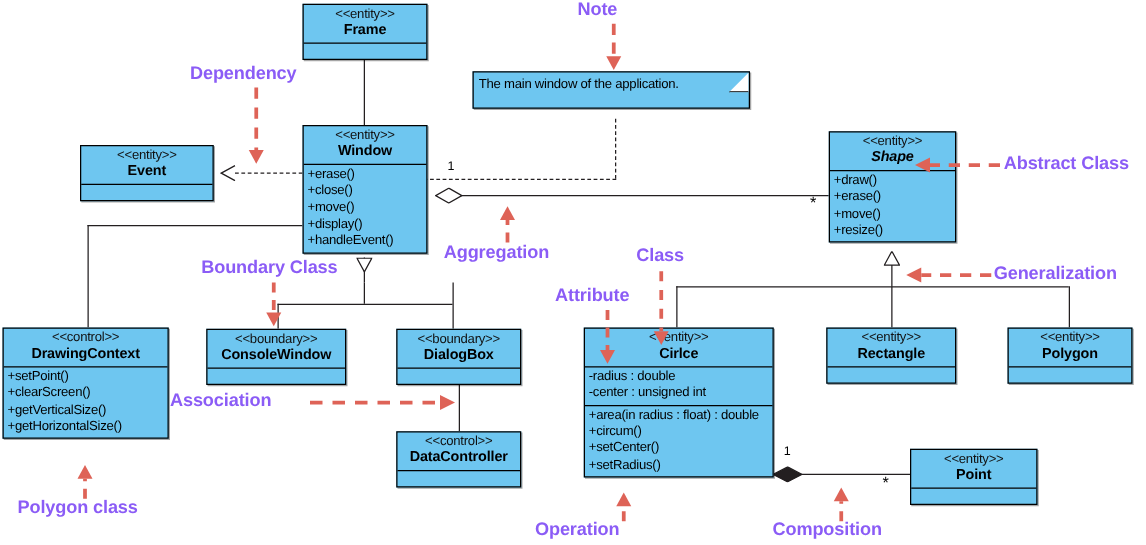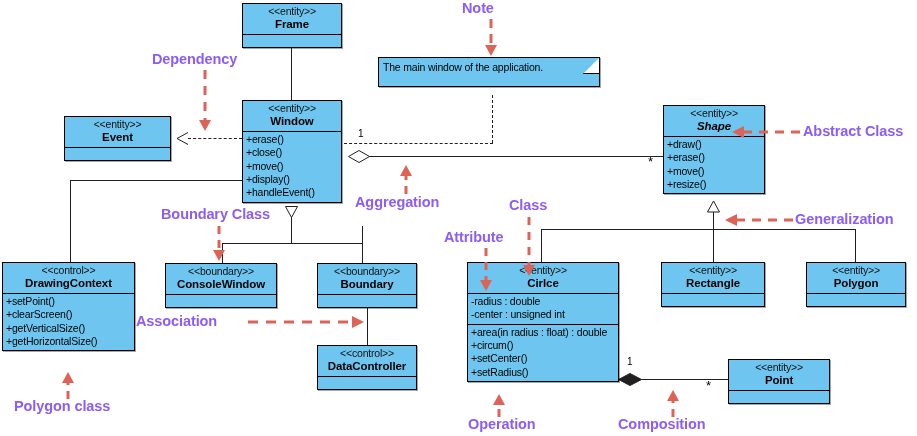--- a/index.html
+++ b/index.html
@@ -272,21 +272,21 @@
     <div class="uml-head">
       <span class="stereo">&lt;&lt;boundary&gt;&gt;</span>
       <span class="cname">ConsoleWindow</span>
     </div>
     <div class="uml-compart empty"></div>
   </div>
 
   <div class="uml-class" style="left:317px; top:263px; width:100px;">
     <div class="uml-head">
       <span class="stereo">&lt;&lt;boundary&gt;&gt;</span>
-      <span class="cname">Boundary</span>
+      <span class="cname">DialogBox</span>
     </div>
     <div class="uml-compart empty"></div>
   </div>
 
   <div class="uml-class" style="left:317px; top:345px; width:100px;">
     <div class="uml-head">
       <span class="stereo">&lt;&lt;control&gt;&gt;</span>
       <span class="cname">DataController</span>
     </div>
     <div class="uml-compart empty"></div>
@@ -411,21 +411,21 @@
   </span>
 
   <span class="anno" style="left:14px; top:398px;">Polygon class</span>
   <span class="rln" style="left:60px; top:371px;">
     <svg width="16" height="28">
       <line x1="8" y1="28" x2="8" y2="12" stroke="#de6357" stroke-width="3" stroke-dasharray="8,6"></line>
       <polygon points="8,1 2,12 14,12" fill="#de6357"></polygon>
     </svg>
   </span>
 
-  <span class="anno" style="left:468px; top:416px;">Operation</span>
+  <span class="anno" style="left:428px; top:416px;">Operation</span>
   <span class="rln" style="left:491px; top:393px;">
     <svg width="16" height="24">
       <line x1="8" y1="24" x2="8" y2="12" stroke="#de6357" stroke-width="3" stroke-dasharray="8,6"></line>
       <polygon points="8,1 2,12 14,12" fill="#de6357"></polygon>
     </svg>
   </span>
 
   <span class="anno" style="left:618px; top:416px;">Composition</span>
   <span class="rln" style="left:665px; top:389px;">
     <svg width="16" height="28">

